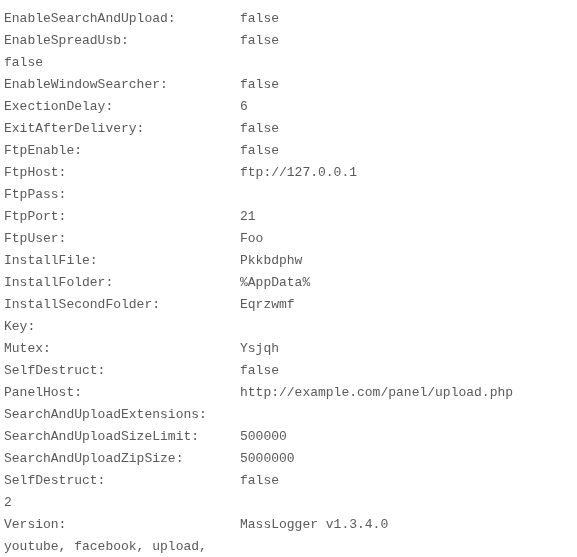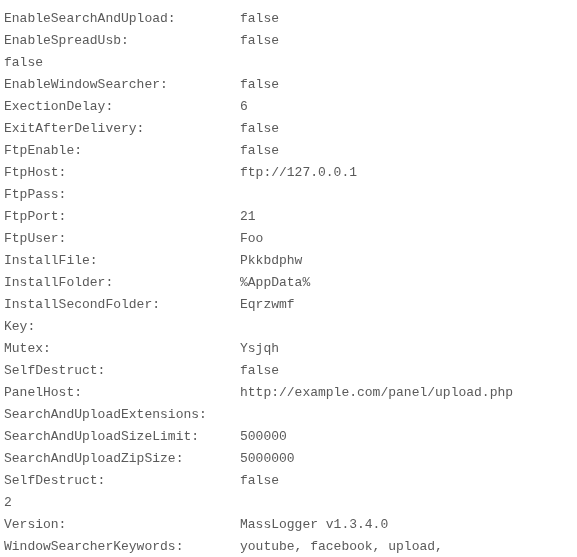--- a/index.html
+++ b/index.html
@@ -115,16 +115,15 @@
     <span class="config-value">false</span>
   </div>
   <div class="config-row">
     <span class="config-value">2</span>
   </div>
   <div class="config-row">
     <span class="config-key">Version:</span>
     <span class="config-value">MassLogger v1.3.4.0</span>
   </div>
   <div class="config-row">
-    <span class="config-key">WindowSearcherKeywords:</span>
     <span class="config-value">youtube, facebook, upload,</span>
   </div>
 </div>
 
 </body></html>

